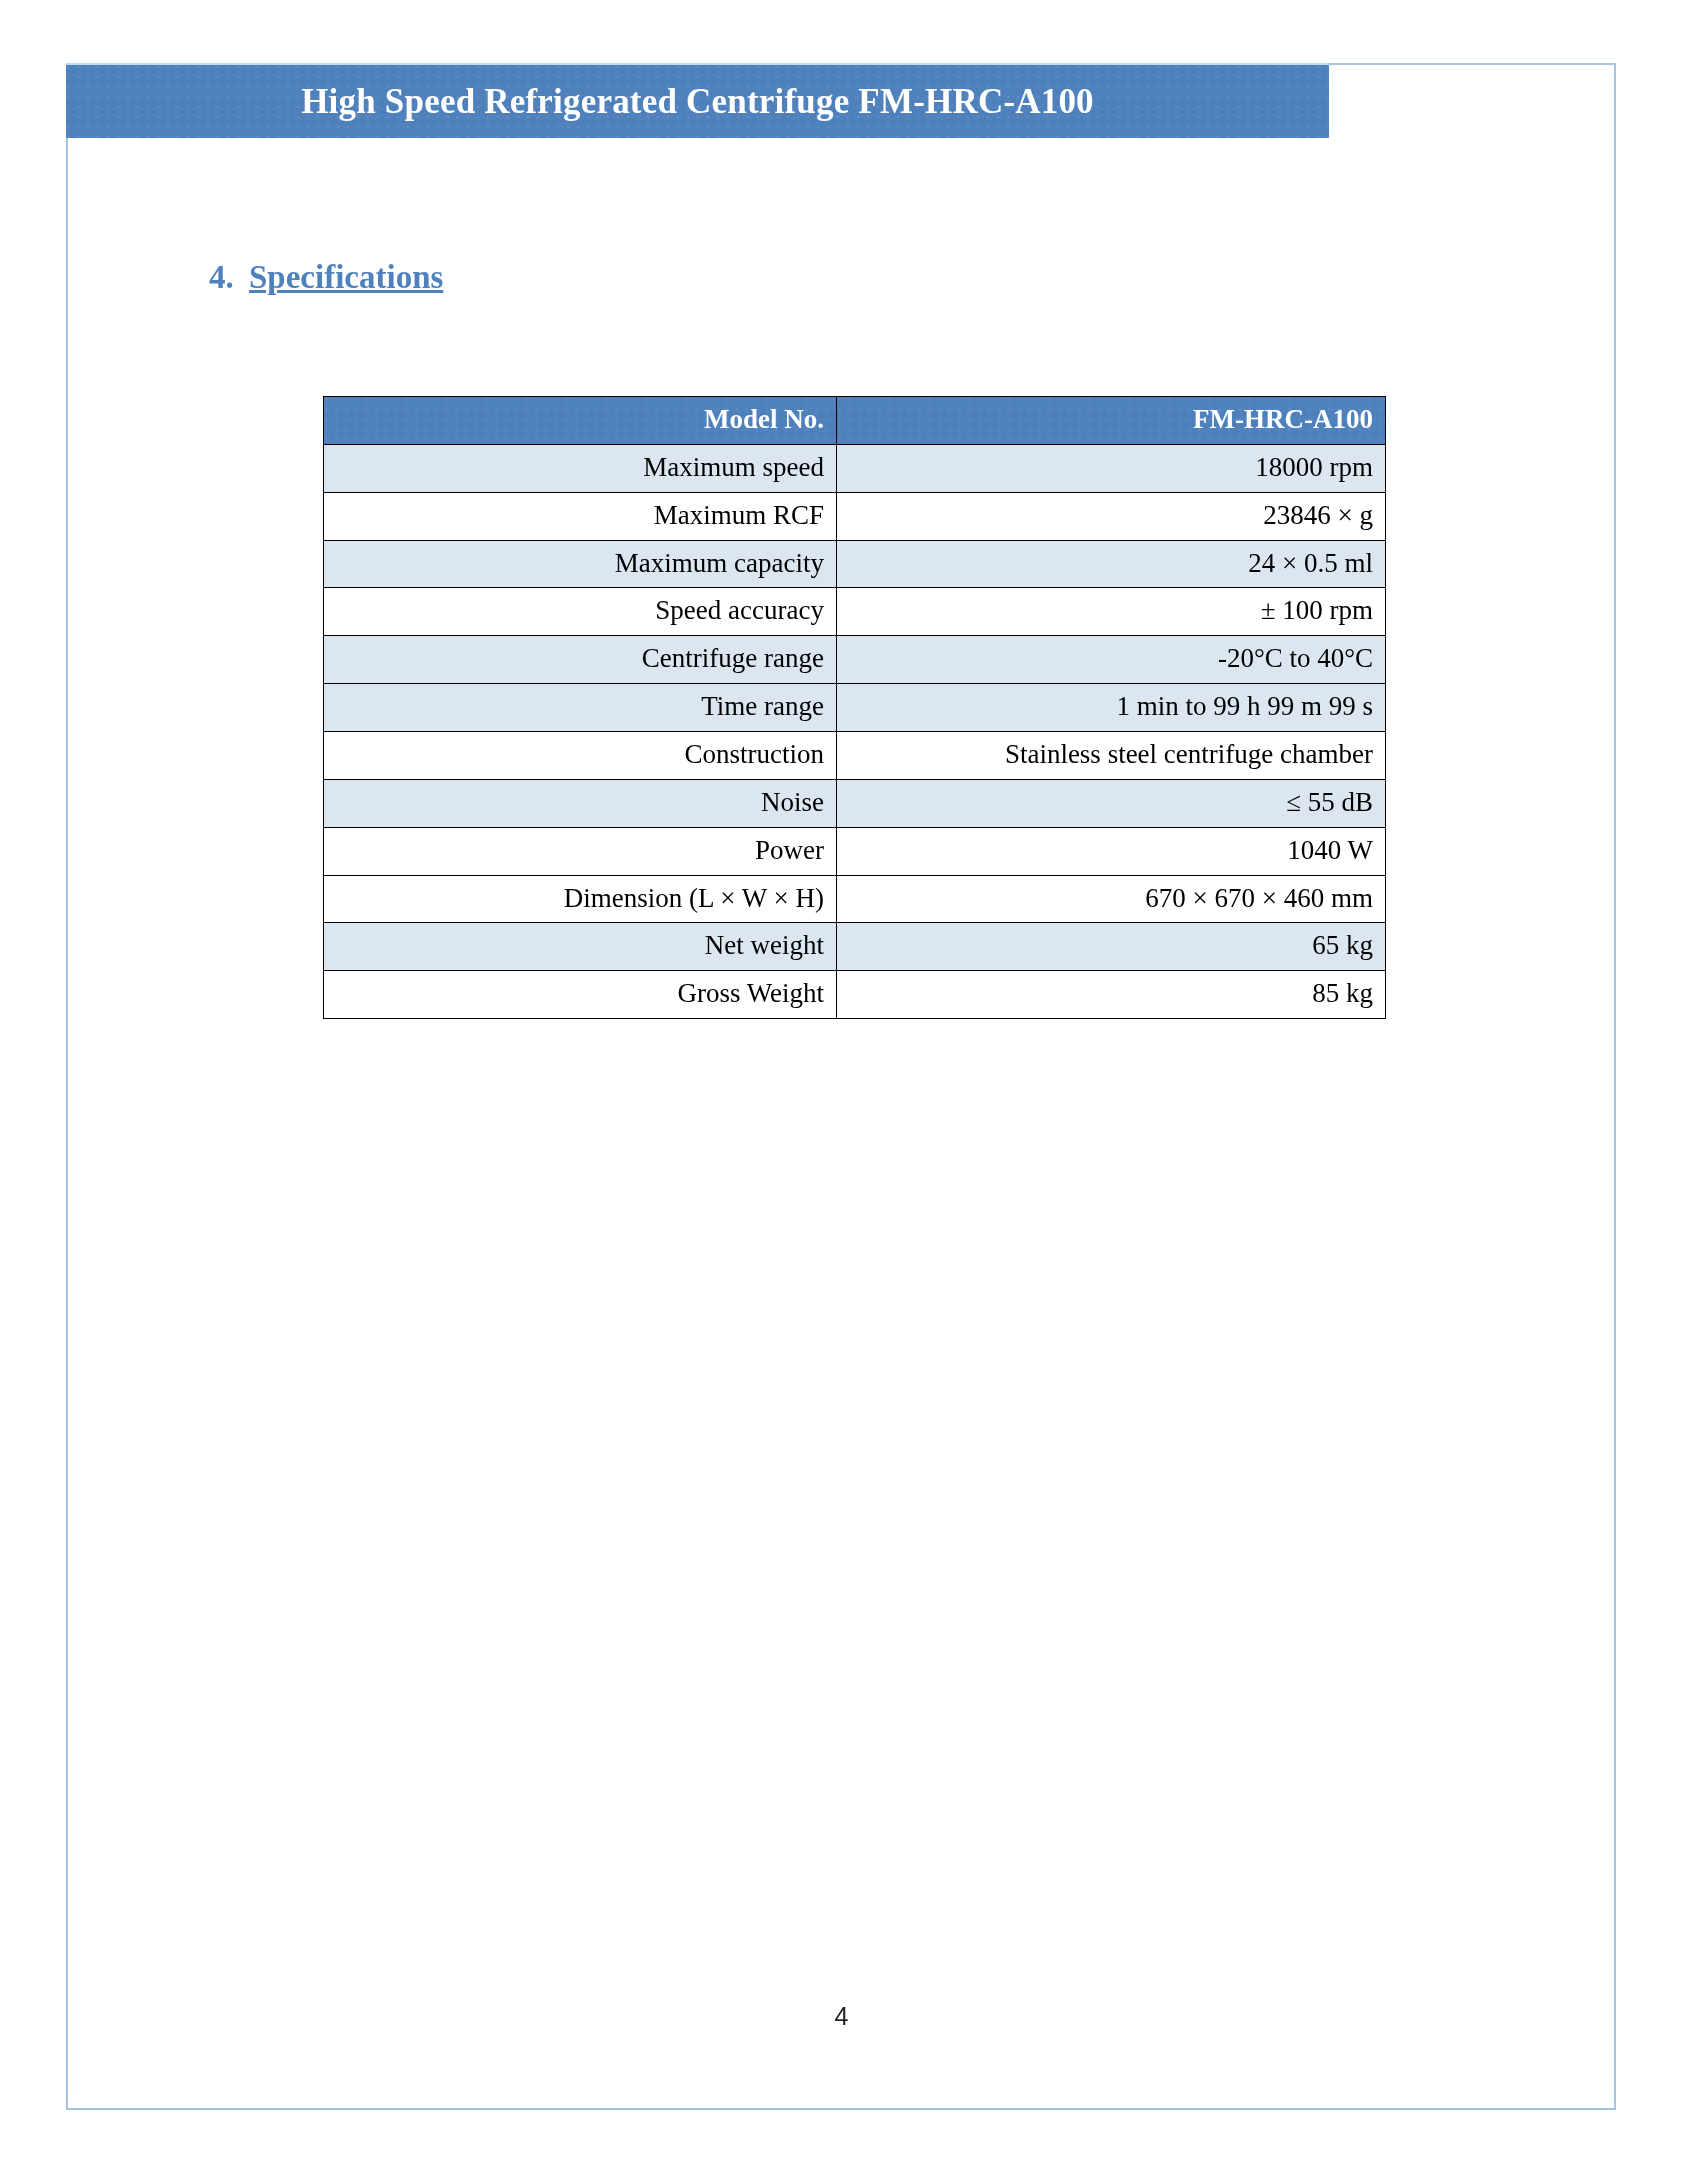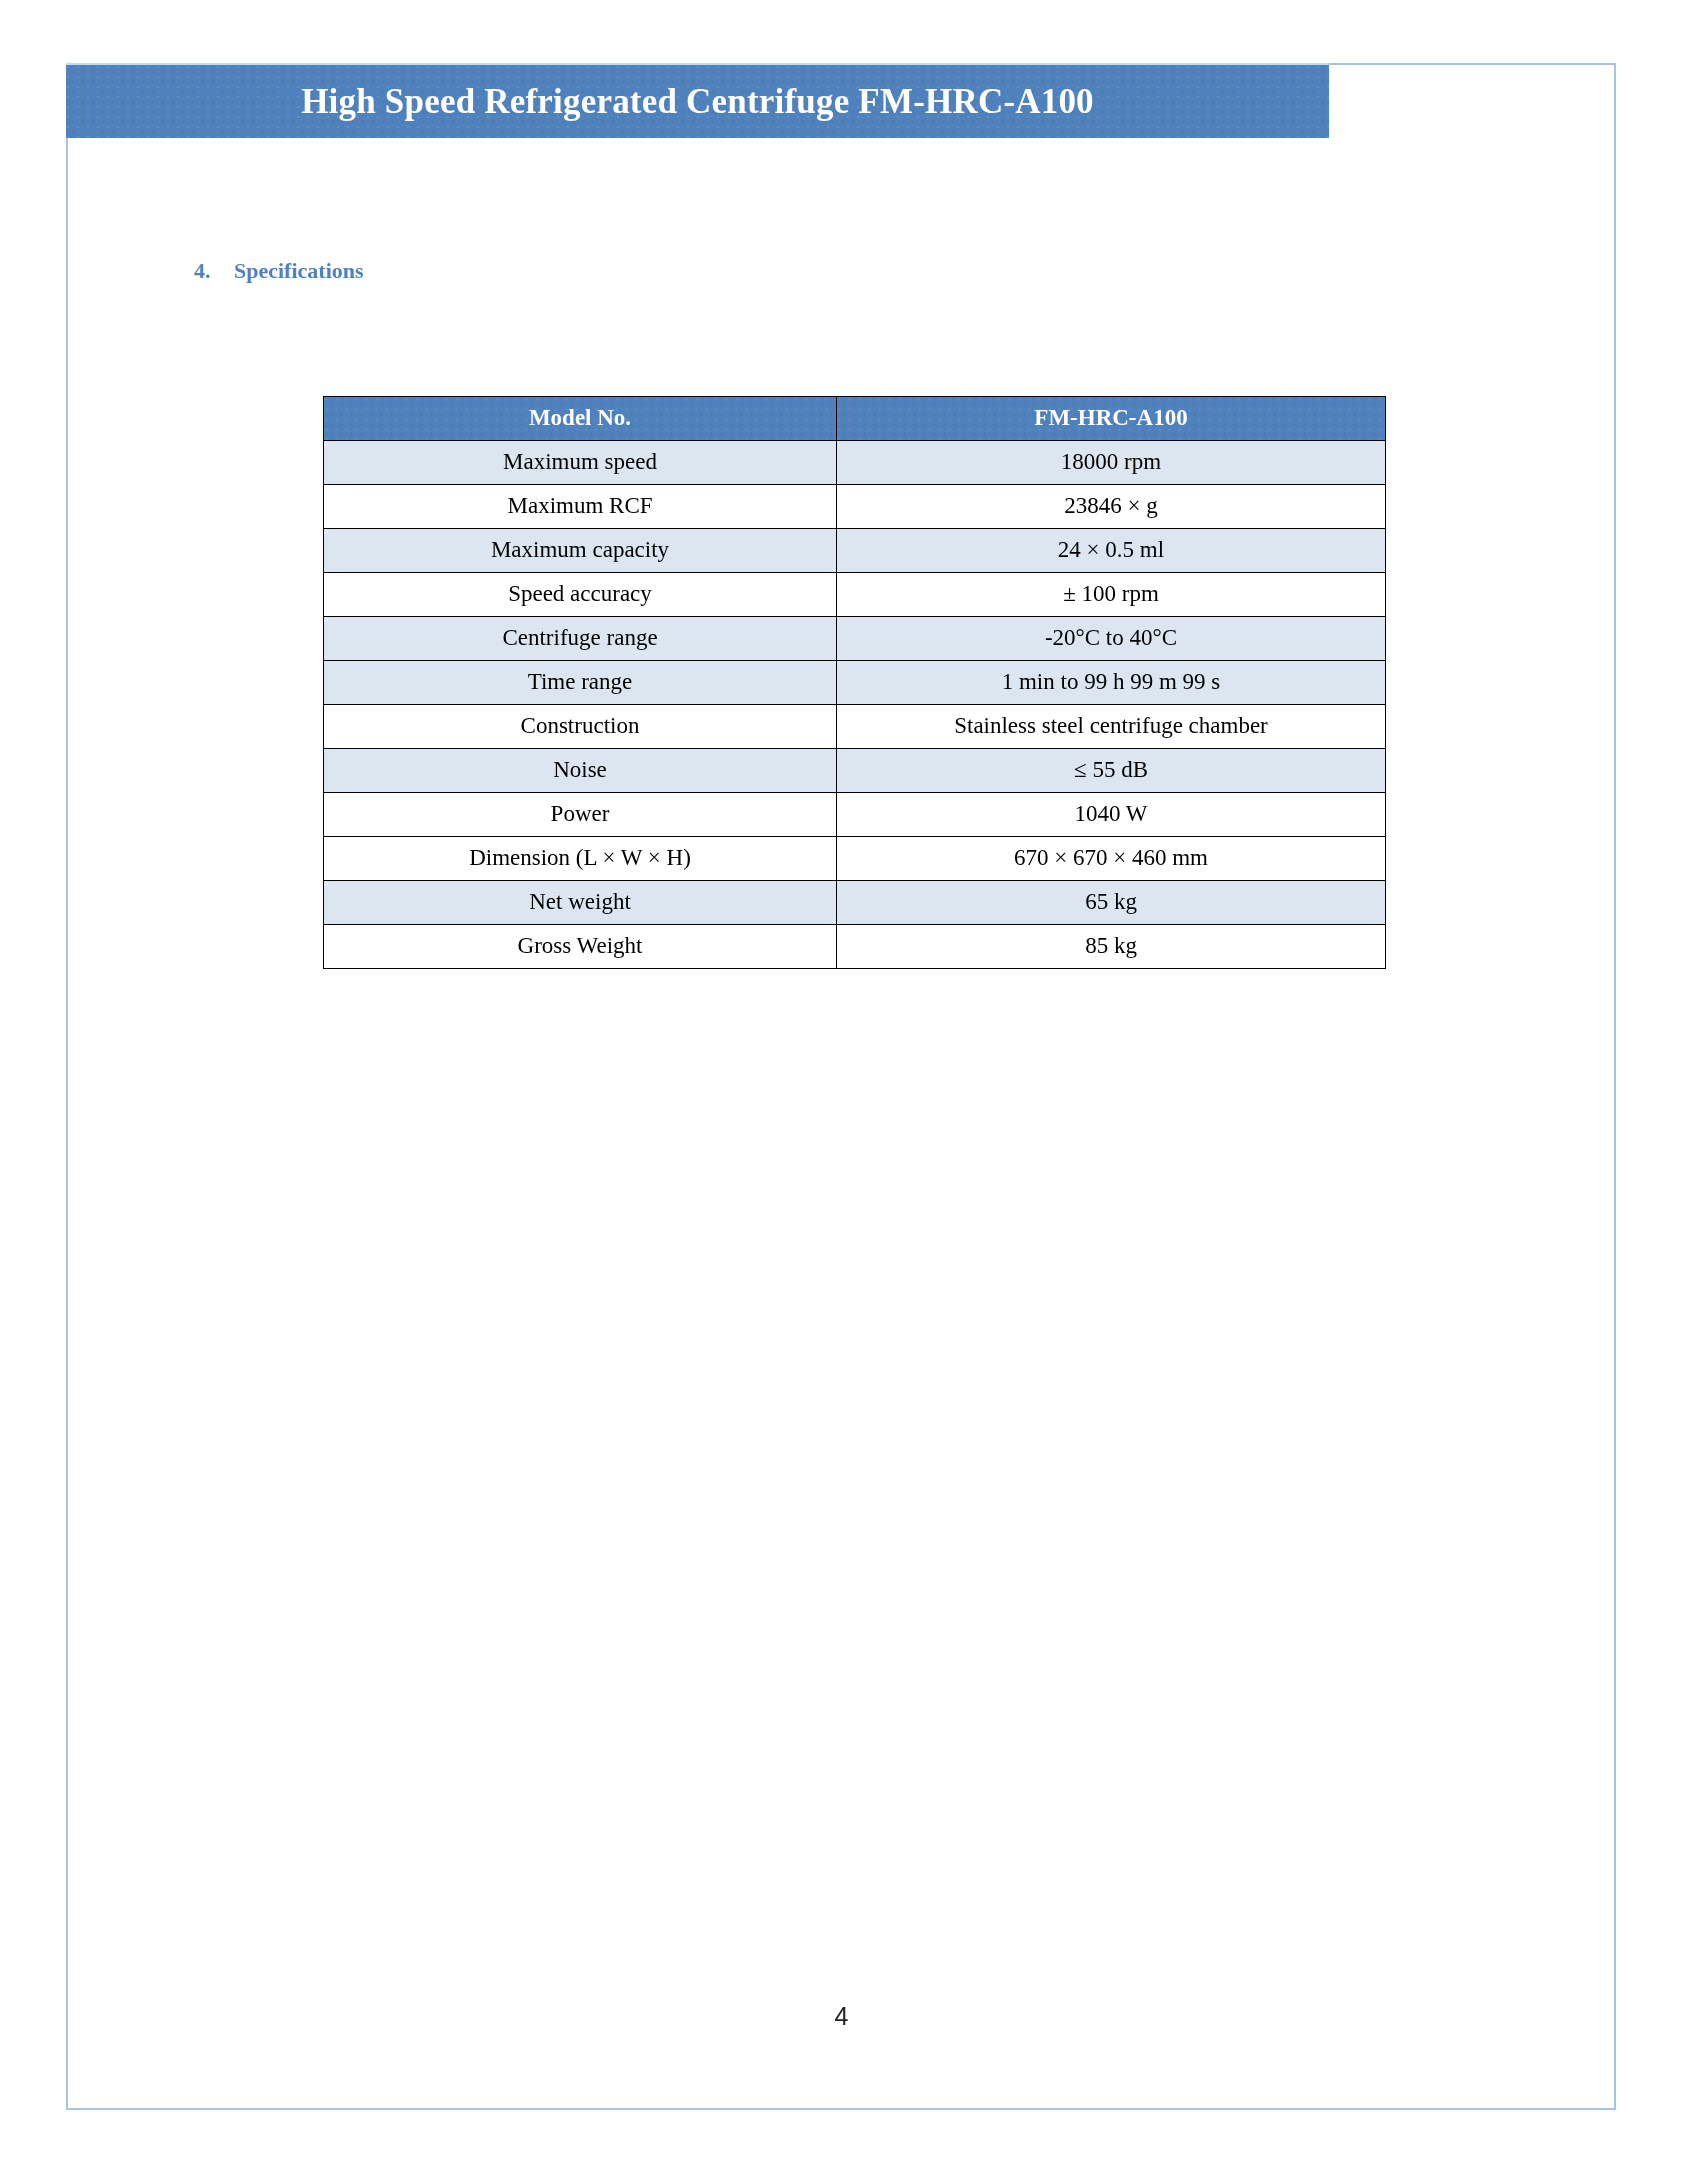--- a/index.html
+++ b/index.html
@@ -67,28 +67,29 @@
   
   #content {
     position: absolute;
     left: 66px;
     top: 139px;
     width: 1550px;
   }
 
   #section-heading {
     position: absolute;
-    left: 128px;
+    left: 143px;
     top: 119px;
     color: #4f81bd;
     font-family: "Liberation Serif", "DejaVu Serif", serif;
     font-weight: bold;
-    font-size: 22px;
+    font-size: 33px;
     line-height: 1.2;
     white-space: nowrap;
+    text-decoration: underline;
   }
   #section-heading .sec-num {
     display: inline-block;
     min-width: 40px;
   }
 
   
   #spec-table-wrap {
     position: absolute;
     left: 257px;   
@@ -103,25 +104,25 @@
   }
   table#spec-table col.c-key { width: 513px; }
   table#spec-table col.c-val { width: 549px; }
 
   table#spec-table th,
   table#spec-table td {
     border: 1.6px solid #000000;
     padding: 7px 12px 8px 12px;
     height: 44px;
     vertical-align: top;
-    font-size: 23px;
+    font-size: 27px;
     line-height: 1.18;
     color: #000000;
     box-sizing: border-box;
-    text-align: center;
+    text-align: right;
   }
 
   table#spec-table thead th {
     background-color: #4f81bd;
     background-image:
       radial-gradient(circle at 2px 2px, rgba(255,255,255,0.10) 0.9px, transparent 1.1px),
       radial-gradient(circle at 7px 7px, rgba(0,0,0,0.055) 0.9px, transparent 1.1px);
     background-size: 10px 10px, 10px 10px;
     color: #ffffff;
     font-weight: bold;

